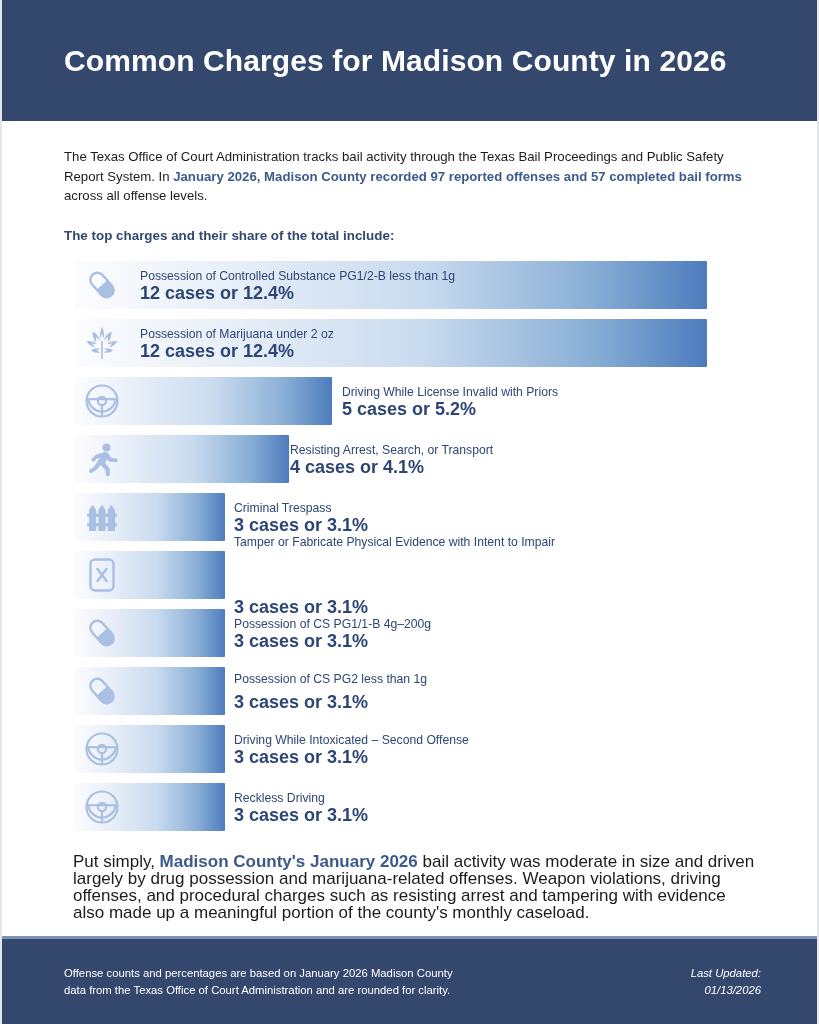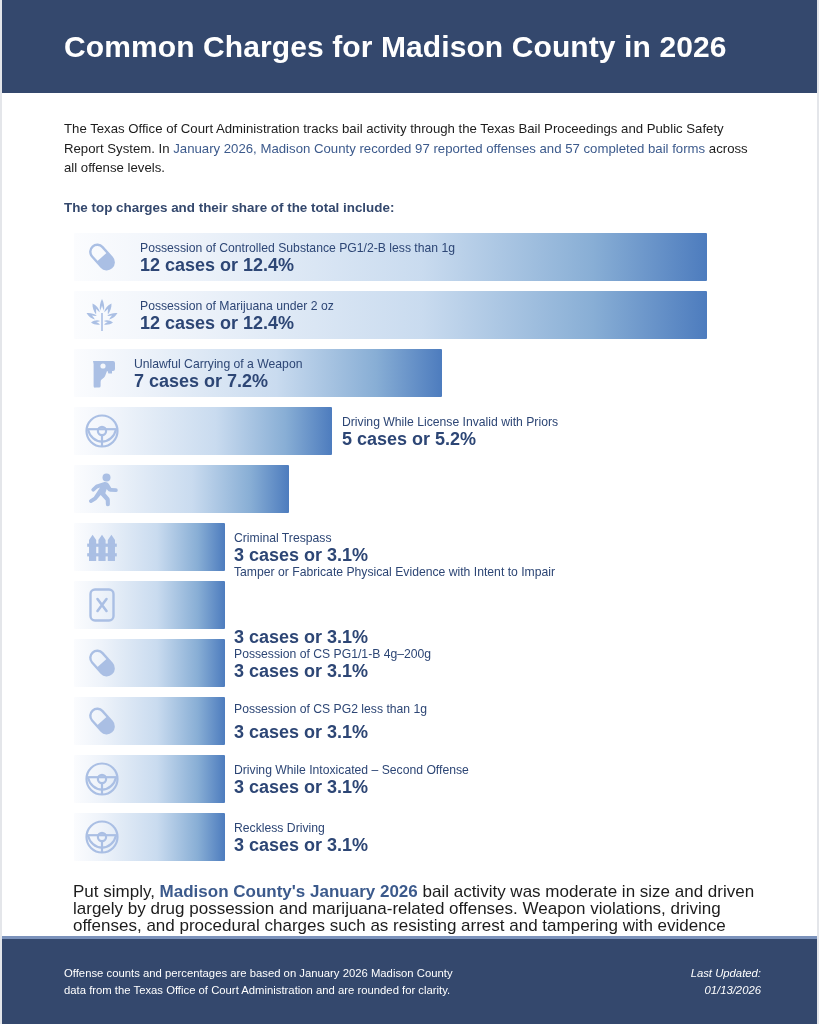--- a/index.html
+++ b/index.html
@@ -17,21 +17,21 @@
     height: 1024px;
     overflow: hidden;
     background: #ffffff;
     box-sizing: border-box;
     border-left: 2px solid #e4e6ea;
     border-right: 2px solid #e4e6ea;
   }
 
   
   #header {
-    height: 93px;
+    height: 121px;
     background: #34486d;
     display: flex;
     align-items: center;
     padding: 0 0 0 62px;
     box-sizing: border-box;
   }
   #header-title {
     color: #ffffff;
     font-size: 30px;
     font-weight: bold;
@@ -46,21 +46,21 @@
   }
   .intro {
     font-size: 13.2px;
     line-height: 19.5px;
     color: #1c1c1c;
     margin: 0 0 0 0;
     max-width: 700px;
   }
   .accent {
     color: #3c5a8c;
-    font-weight: normal;
+    font-weight: bold;
   }
   .lead {
     margin: 22px 0 0 0;
     font-size: 13.4px;
     font-weight: bold;
     color: #34486d;
   }
 
   
   #chart {
@@ -198,36 +198,20 @@
                 <path d="M7 25.5c3-2.3 6.4-2.6 9.2-1.6-1.4.6-2.5.9-4 1.1 1.4.7 2.5 1.4 3.8 2.5-3.2.6-6.4-.1-9-2z"></path>
               </g>
             </svg>
           </div>
           <div class="labels" style="left: 76px;">
             <div class="lab-title">Possession of Marijuana under 2 oz</div>
             <div class="lab-value">12 cases or 12.4%</div>
           </div>
         </div>
         <div class="row">
-          <div class="bar" style="width: 368px;"></div>
-          <div class="bar-icon">
-            <svg width="34" height="34" viewBox="0 0 34 34">
-              <g fill="#aabfe4">
-                <path d="M8 5h20a2 2 0 0 1 2 2v6a2 2 0 0 1-2 2h-6l-1.6 4.2c-.5 1.3-.9 2-1.6 2.6l-2.2 1.8c-.7.6-1 1.4-1 2.3V30a1.6 1.6 0 0 1-1.6 1.6h-3.4A1.6 1.6 0 0 1 8.6 30V8z"></path>
-                <circle cx="18" cy="10" r="2.6" fill="#f4f7fc"></circle>
-                <path d="M22.5 15h4.5v2.6h-3.6z" fill="#aabfe4"></path>
-              </g>
-            </svg>
-          </div>
-          <div class="labels" style="left: 70px;">
-            <div class="lab-title">Unlawful Carrying of a Weapon</div>
-            <div class="lab-value">7 cases or 7.2%</div>
-          </div>
-        </div>
-        <div class="row">
           <div class="bar" style="width: 258px;"></div>
           <div class="bar-icon">
             <svg width="38" height="38" viewBox="0 0 38 38">
               <circle cx="19" cy="19" r="15.5" fill="none" stroke="#aabfe4" stroke-width="2.2"></circle>
               <circle cx="19" cy="19" r="4.1" fill="none" stroke="#aabfe4" stroke-width="2.2"></circle>
               <path d="M4.2 17.2h29.6" fill="none" stroke="#aabfe4" stroke-width="2.2"></path>
               <path d="M19 23.1v11.3" fill="none" stroke="#aabfe4" stroke-width="2.2"></path>
               <path d="M5 17.4c1.6 7 7.2 12.3 14 12.3s12.4-5.3 14-12.3" fill="none" stroke="#aabfe4" stroke-width="2.2"></path>
             </svg>
           </div>
@@ -238,20 +222,24 @@
         </div>
         <div class="row">
           <div class="bar" style="width: 215px;"></div>
           <div class="bar-icon">
             <svg width="36" height="36" viewBox="0 0 36 36">
               <g fill="#aabfe4">
                 <circle cx="22.5" cy="6.6" r="4"></circle>
                 <path d="M19.6 11.2c2.2-.6 4.3.2 5.4 2l2.3 3.8 4.6.3a1.9 1.9 0 0 1-.1 3.8l-5.6-.3a3.4 3.4 0 0 1-2.6-1.5l-.9-1.4-1.4 4.3 3.6 4.2c.7.8.9 1.5.9 2.5l.1 4.3a2 2 0 0 1-4 .2l-.2-3.8-5-5.6-4.3 5.1-4.5 2.6a1.9 1.9 0 0 1-2-3.3l3.9-2.3 6.2-9.6-2.6 1-2.8 2.6a1.9 1.9 0 0 1-2.7-2.7l3.4-3.2c.4-.4.8-.6 1.3-.8z"></path>
               </g>
             </svg>
+          </div>
+          <div class="labels" style="left: 226px;">
+            <div class="lab-title">Resisting Arrest, Search, or Transport</div>
+            <div class="lab-value">4 cases or 4.1%</div>
           </div>
         </div>
         <div class="row">
           <div class="bar" style="width: 151px;"></div>
           <div class="bar-icon">
             <svg width="36" height="34" viewBox="0 0 36 34">
               <g fill="#aabfe4">
                 <path d="M5 10 8.6 4.8 12.2 10v21H5z"></path>
                 <path d="M14.4 10 18 4.8 21.6 10v21h-7.2z"></path>
                 <path d="M23.8 10 27.4 4.8 31 10v21h-7.2z"></path>

